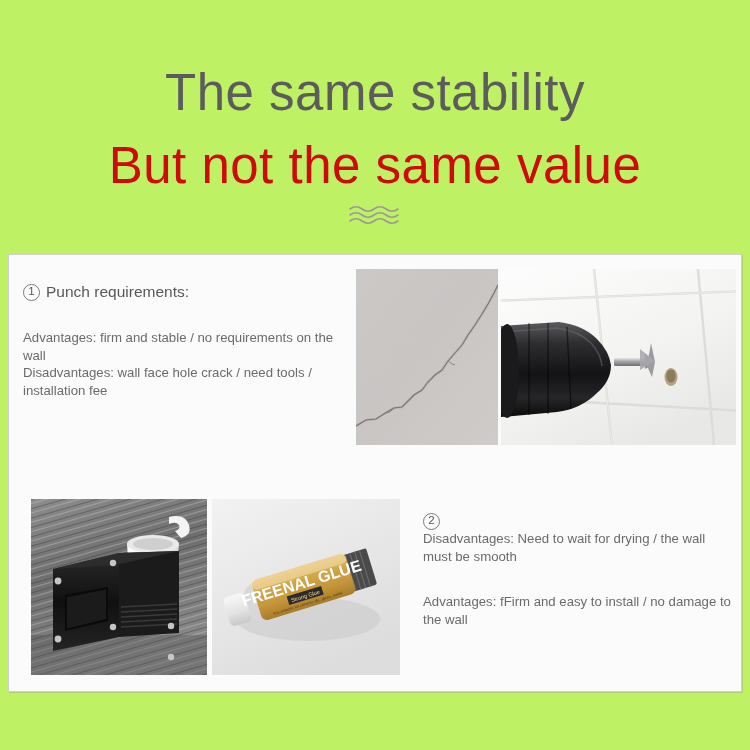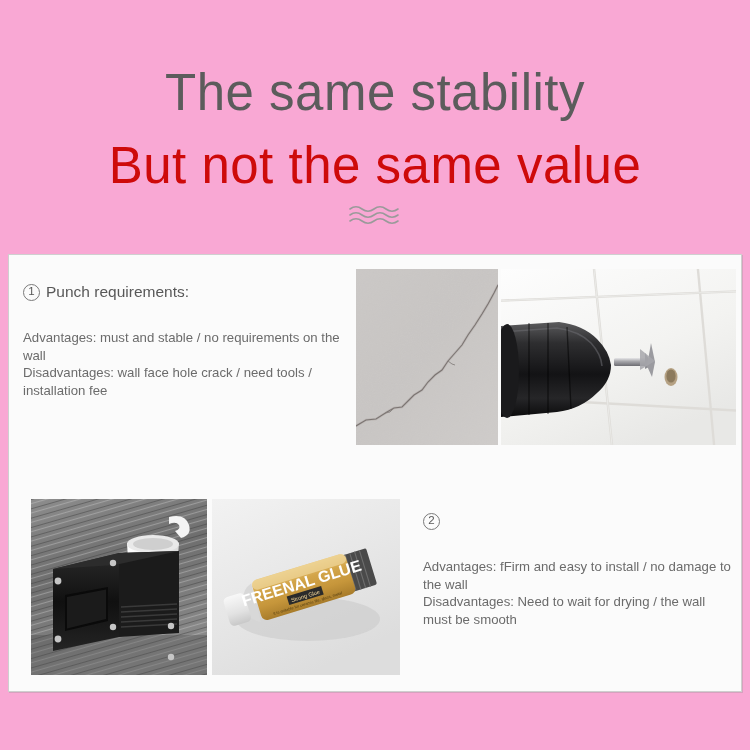--- a/index.html
+++ b/index.html
@@ -3,21 +3,21 @@
 <meta charset="utf-8">
 <style>
   * { box-sizing: border-box; margin: 0; padding: 0; }
   html, body {
     width: 750px; height: 750px;
     background: #f5f5f5;
     font-family: "Liberation Sans", sans-serif;
     overflow: hidden;
   }
 
-  #page { position: relative; width: 750px; height: 750px; background: #f9a8d4; }
+  #page { position: relative; width: 750px; height: 750px; background: #bef264; }
 
   
   .header { position: absolute; left: 0; top: 0; width: 750px; height: 250px; }
   .headline {
     position: absolute; left: 0; width: 750px; text-align: center;
     font-weight: 400; letter-spacing: 0.5px; white-space: nowrap;
   }
   .headline-1 { top: 63px; font-size: 51px; color: #5c5c5c; }
   .headline-2 { top: 136px; font-size: 51px; color: #ce0a0a; }
 
@@ -83,21 +83,21 @@
     </div>
   </div>
 
   <div class="panel">
 
     <div class="row1-text">
       <div class="step-head">
         <span class="circ-num">1</span>
         <span>Punch requirements:</span>
       </div>
-      <div class="para para-adv">Advantages: must and stable / no requirements on the wall</div>
+      <div class="para para-adv">Advantages: firm and stable / no requirements on the wall</div>
       <div class="para para-dis">Disadvantages: wall face hole crack / need tools / installation fee</div>
     </div>
 
     <div class="photo photo-crack">
       <svg viewBox="0 0 142 176" xmlns="http://www.w3.org/2000/svg" preserveAspectRatio="none">
         <defs>
           <linearGradient id="crackBg" x1="0" y1="0" x2="1" y2="1">
             <stop offset="0%" stop-color="#cfccca"></stop>
             <stop offset="45%" stop-color="#c9c6c4"></stop>
             <stop offset="100%" stop-color="#d6d3d1"></stop>
@@ -292,18 +292,18 @@
           <text x="92" y="98" font-family="'Liberation Sans',sans-serif" font-size="5.6" fill="#f2d69a" text-anchor="middle">Strong Glue</text>
           <text x="92" y="105" font-family="'Liberation Sans',sans-serif" font-size="4" fill="#5a4214" text-anchor="middle">It is suitable for ceramic tile, glass, metal</text>
         </g>
       </svg>
     </div>
 
     <div class="row2-text">
       <div class="step-head">
         <span class="circ-num">2</span>
       </div>
+      <div class="para para-dis">Disadvantages: Need to wait for drying / the wall must be smooth</div>
       <div class="para para-adv">Advantages: fFirm and easy to install / no damage to the wall</div>
-      <div class="para para-dis">Disadvantages: Need to wait for drying / the wall must be smooth</div>
     </div>
 
   </div>
 </div>
 
 </body></html>

